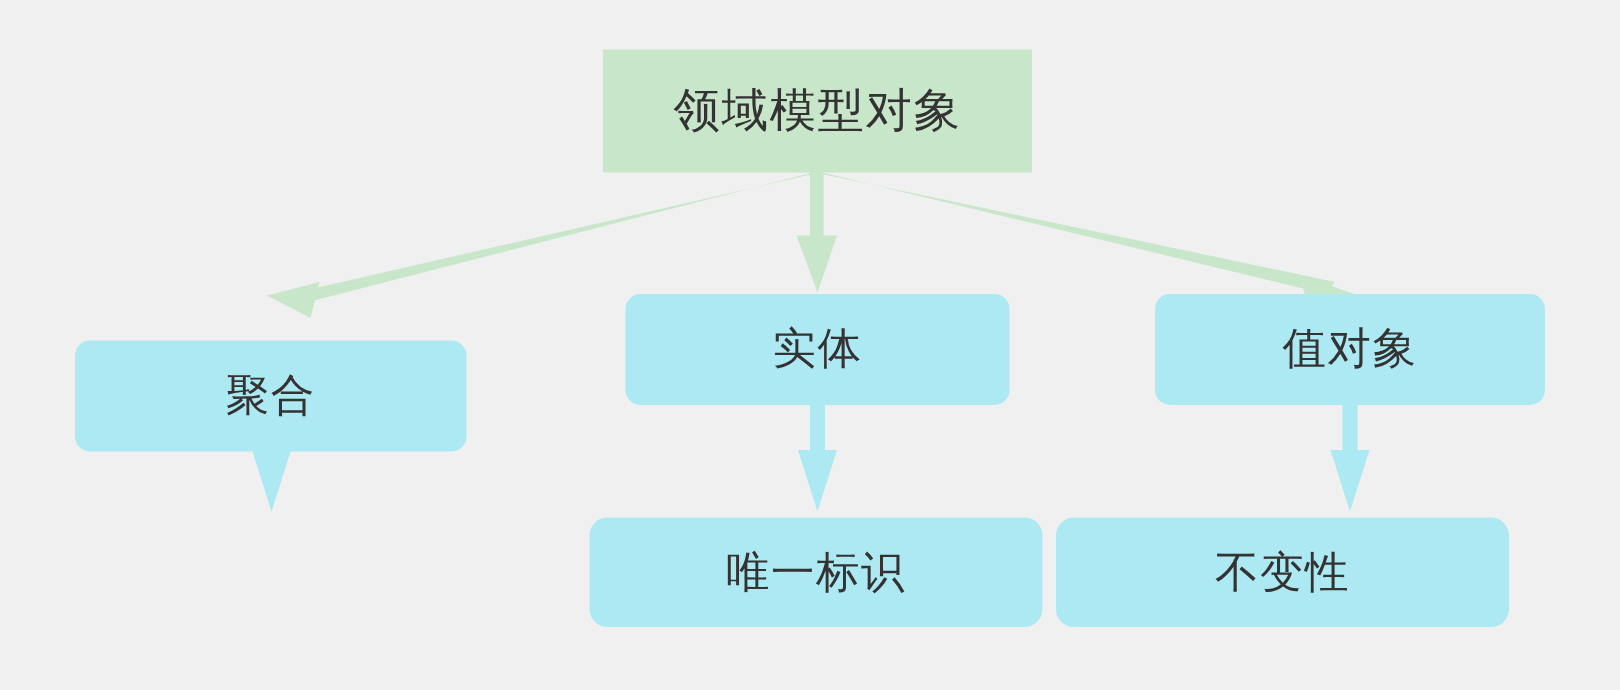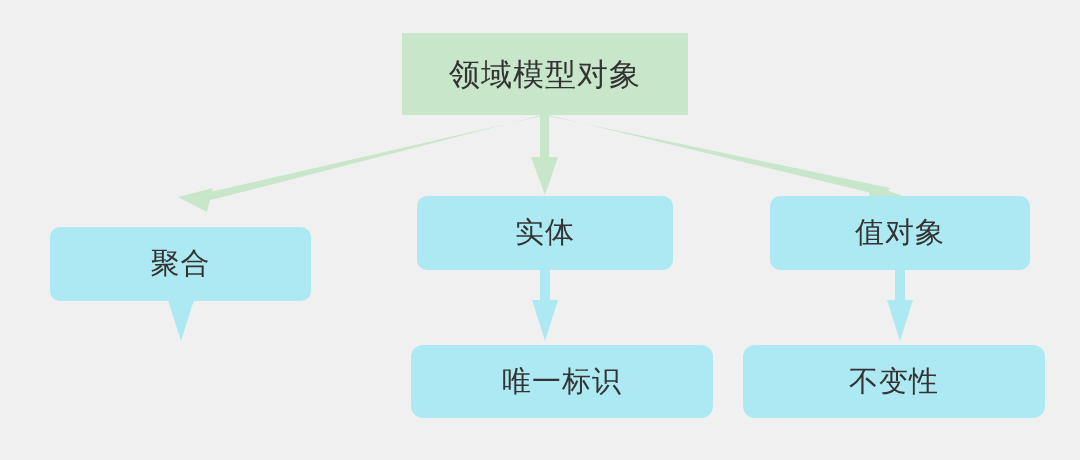--- a/index.html
+++ b/index.html
@@ -109,21 +109,21 @@
 
   <div class="node node-branch" style="left:417px; top:196px; width:256px; height:74px;text-align:center;">
     <span class="node-label">实体</span>
   </div>
 
   <div class="node node-branch" style="left:770px; top:196px; width:260px; height:74px;text-align:center;">
     <span class="node-label">值对象</span>
   </div>
 
 
-  <div class="node node-leaf" style="left:393px; top:345px; width:302px; height:73px;margin-left:18px;">
+  <div class="node node-leaf" style="left:393px; top:345px; width:302px; height:73px;">
     <span class="node-label">唯一标识</span>
   </div>
 
-  <div class="node node-leaf" style="left:743px; top:345px; width:302px; height:73px;">
+  <div class="node node-leaf" style="left:704px; top:345px; width:302px; height:73px;">
     <span class="node-label">不变性</span>
   </div>
 
 </div>
 
 </body></html>

